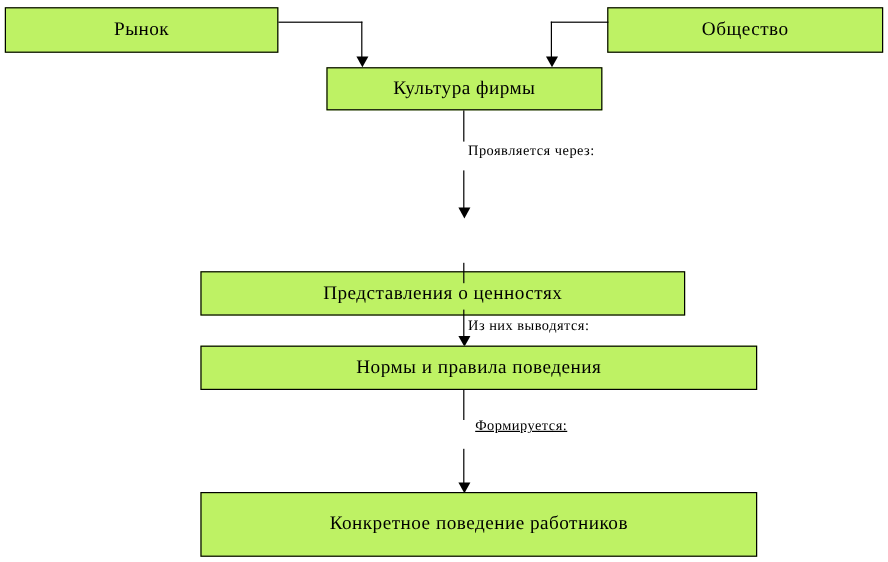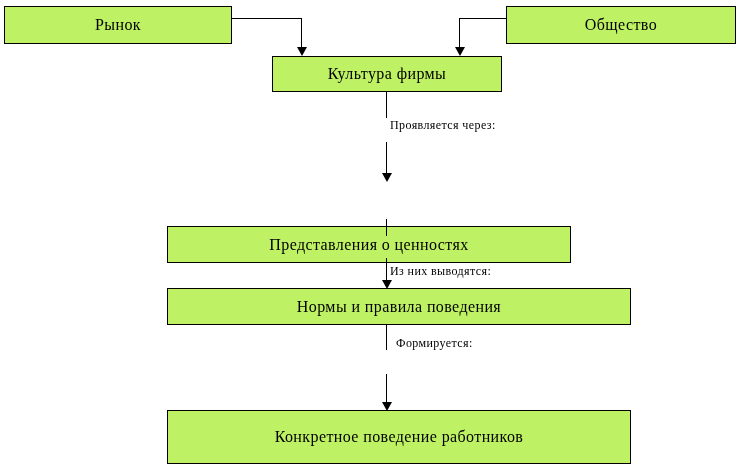--- a/index.html
+++ b/index.html
@@ -104,21 +104,21 @@
     <span>Из них выводятся:</span>
   </div>
   <div class="line-v" style="left:386px; top:258px; height:24px;"></div>
   <div class="arrowhead" style="left:382px; top:280px;"></div>
 
   <div class="box" style="left:167px; top:288px; width:464px; height:37px;">
     <span>Нормы и правила поведения</span>
   </div>
 
   <div class="line-v" style="left:386px; top:325px; height:25px;"></div>
-  <div class="label" style="left:396px; top:336px;">
+  <div class="label" style="left:396px; top:347px;text-decoration:underline;">
     <span>Формируется:</span>
   </div>
   <div class="line-v" style="left:386px; top:374px; height:30px;"></div>
   <div class="arrowhead" style="left:382px; top:402px;"></div>
 
   <div class="box two-line" style="left:167px; top:410px; width:464px; height:54px; flex-direction:column;">
     <span>Конкретное  поведение  работников</span>
   </div>
 
 </div>

